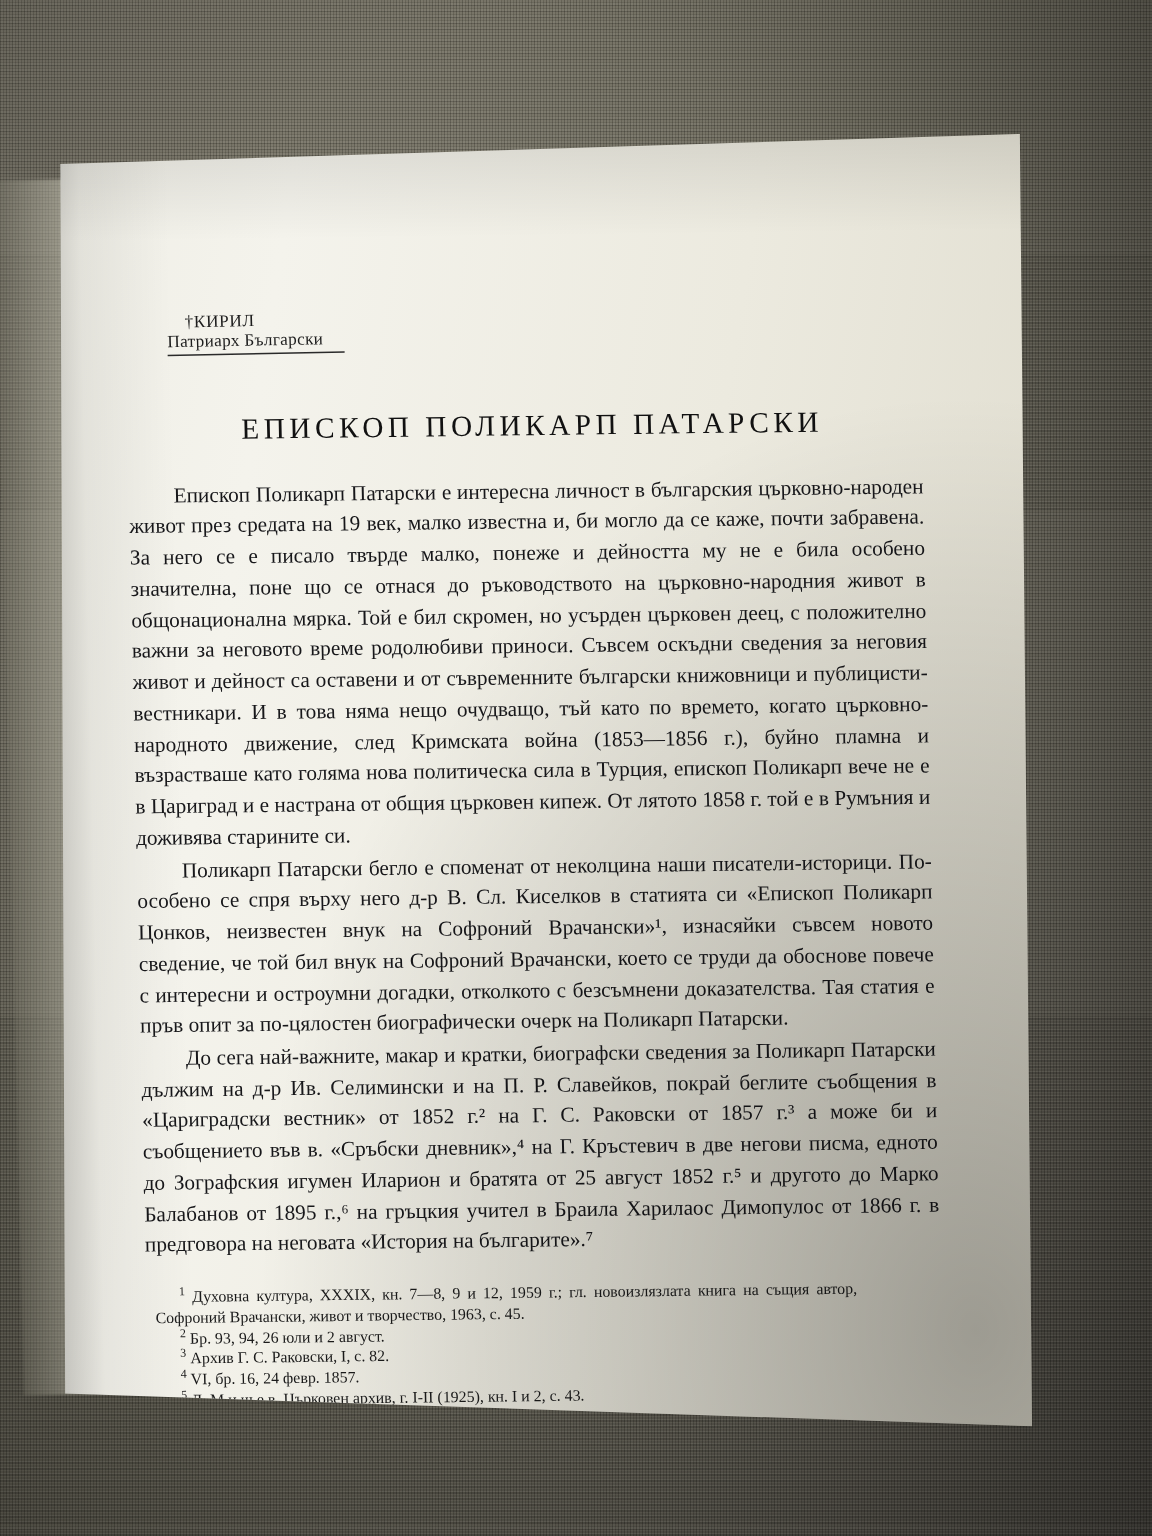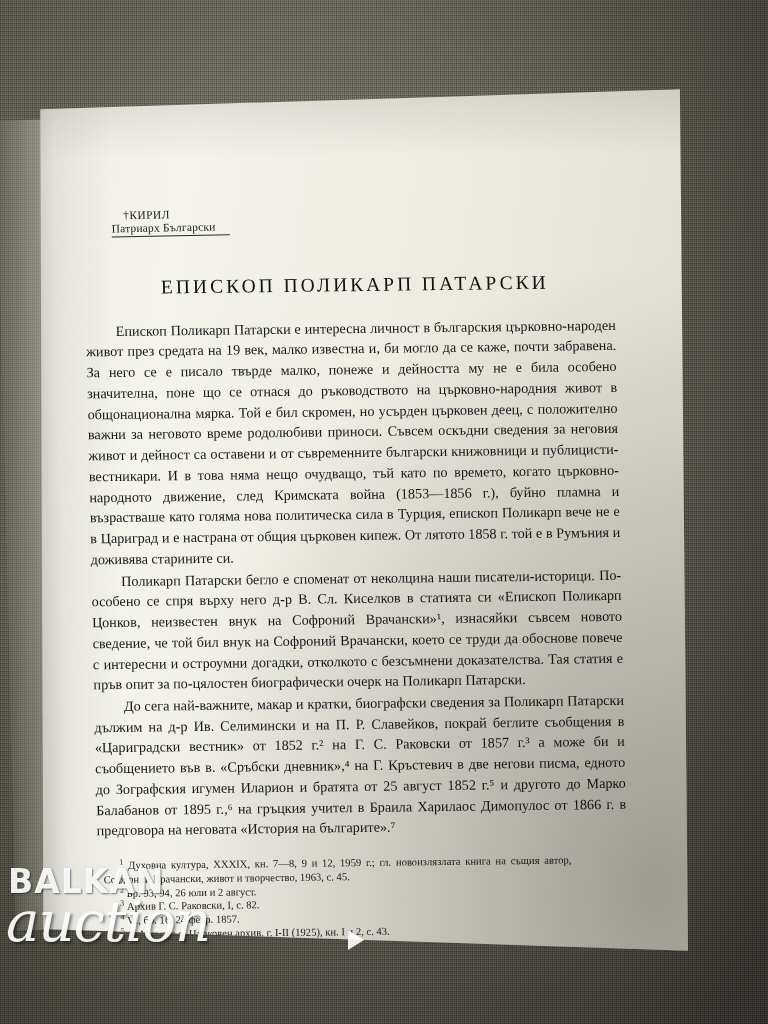--- a/index.html
+++ b/index.html
@@ -206,19 +206,14 @@
         <p class="fn"><sup>3</sup> <span>Архив Г. С. Раковски, I, с. 82.</span></p>
         <p class="fn"><sup>4</sup> <span>VI, бр. 16, 24 февр. 1857.</span></p>
         <p class="fn"><sup>5</sup> <span>Д. М и ш е в, Църковен архив, г. I-II (1925), кн. I и 2, с. 43.</span></p>
         <p class="fn"><sup>6</sup> <span>Псп., 1904, кн. XV, с. 594 сл.</span></p>
         <p class="fn"><sup>7</sup> <span>Н. Т р а й к о в, Една неизвестна гръцка история на българския народ, сп. Родина, 1939, г. I, кн. 3, с. 164.</span></p>
       </div>
 
     </div>
   </div>
 
-  <div id="watermark">
-    <div class="wm1">BALKAN</div>
-    <div class="wm2">auction</div>
-    <div class="wm-arrow"></div>
-  </div>
 
 </div>
 
 </body></html>

